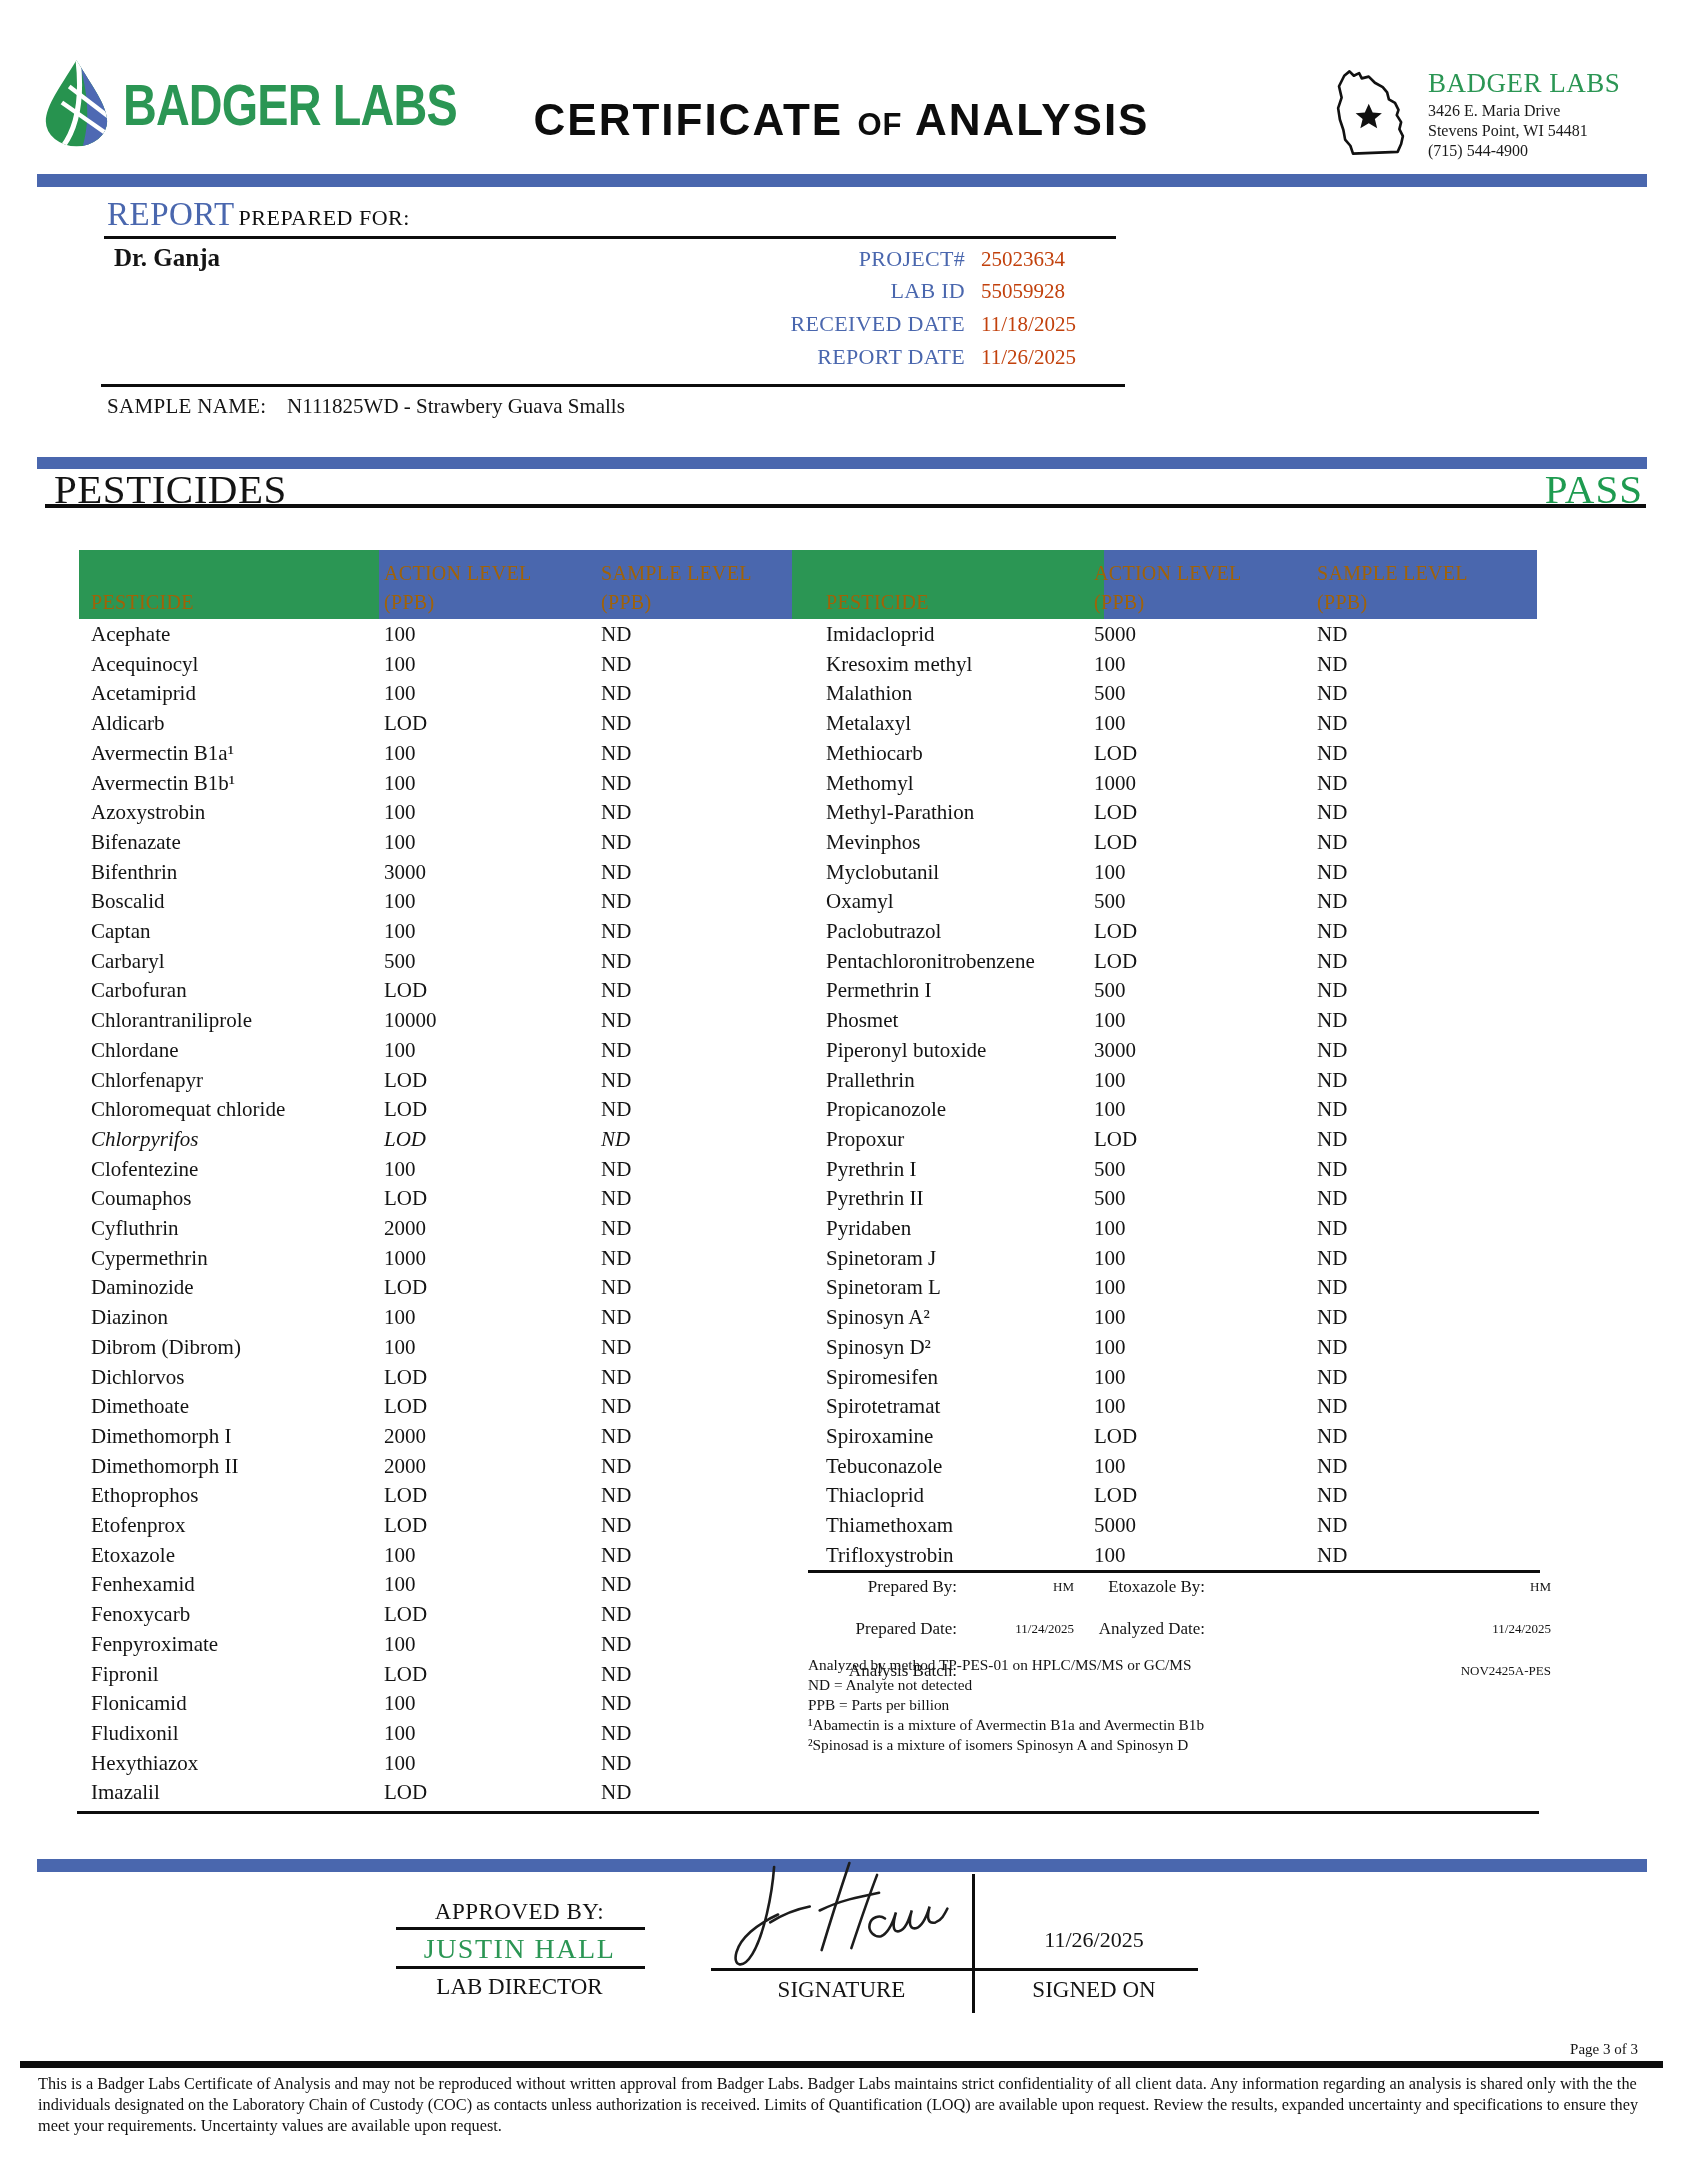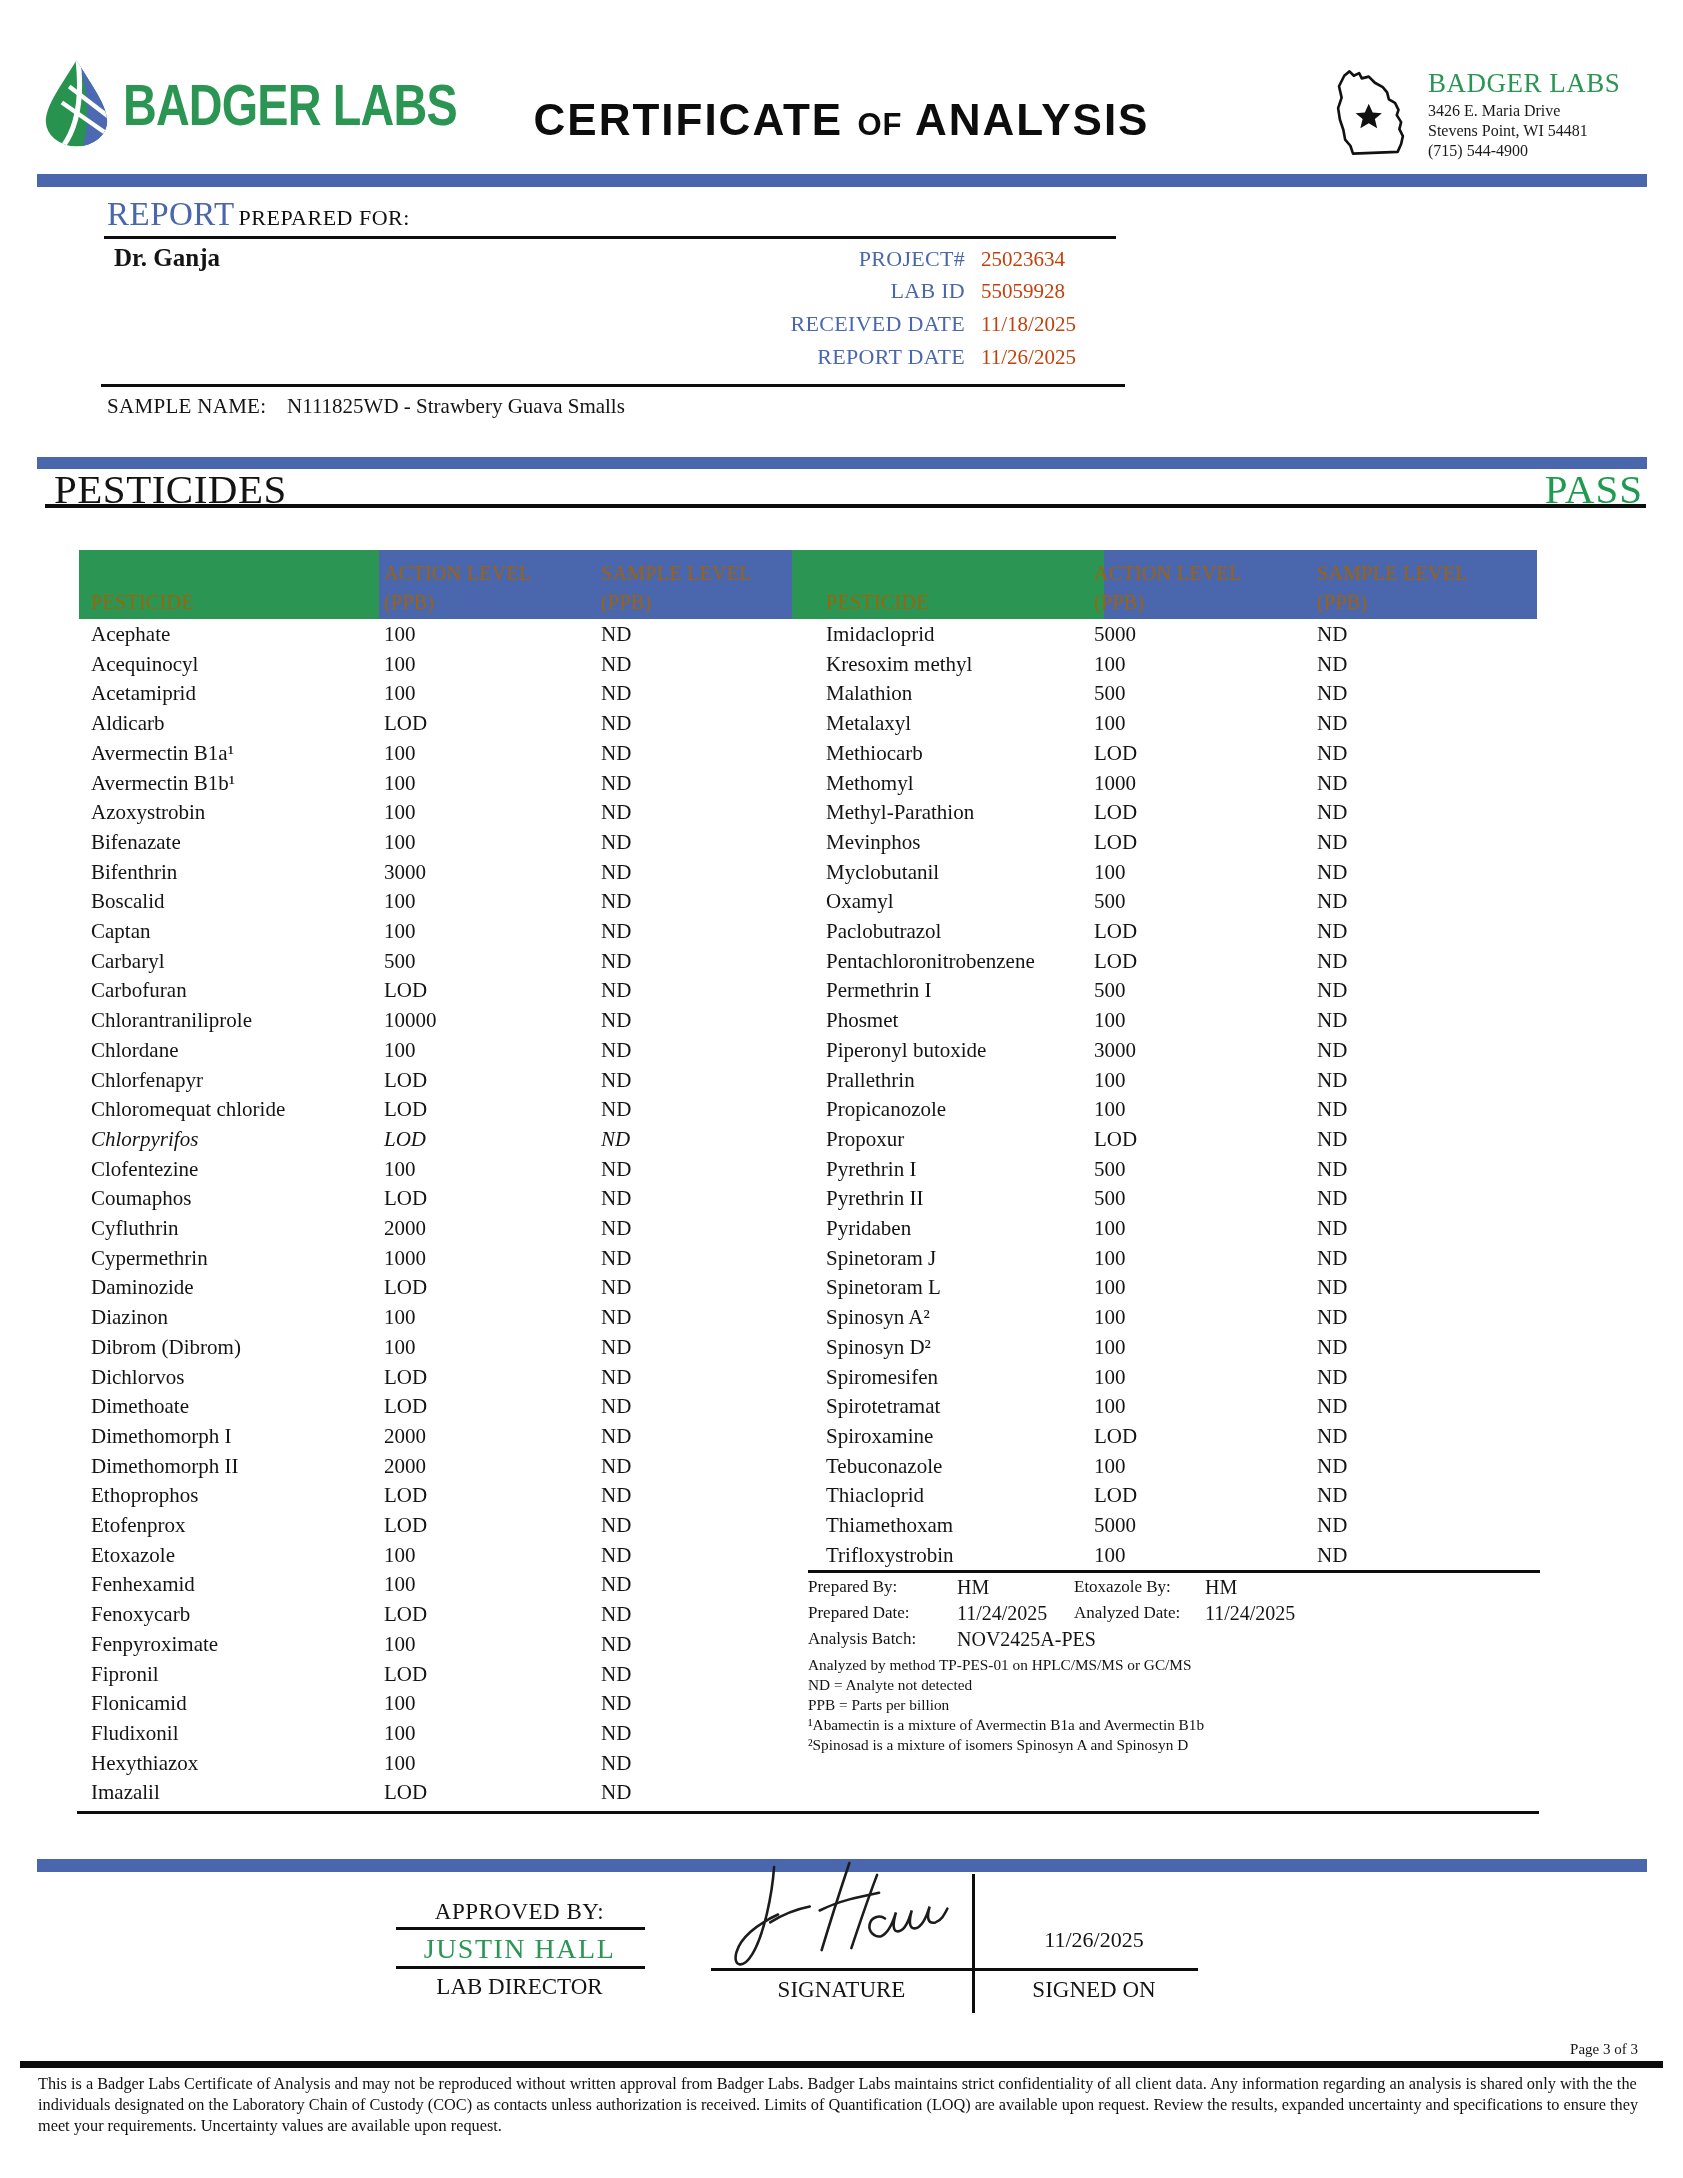--- a/index.html
+++ b/index.html
@@ -60,22 +60,22 @@
   .hl-bot{top:41px;} .hl-top{top:12px;}
   .rows{position:absolute; left:0; top:69px; width:100%;}
   .trow{position:absolute; height:30px; line-height:30px; font-size:21px; white-space:nowrap; width:100%;}
   .trow span{position:absolute;}
   .c-lname{left:12px;} .c-lact{left:305px;} .c-lsam{left:522px;}
   .c-rname{left:747px;} .c-ract{left:1015px;} .c-rsam{left:1238px;}
   .endline-left{left:77px; top:1811px; width:1462px; height:3px;}
   .endline-right{left:808px; top:1570px; width:732px; height:3px;}
   
   .prep{left:808px; top:1578px; width:743px; font-size:17px;}
-  .prep-grid{display:grid; grid-template-columns:149px 117px 131px auto; row-gap:8px; line-height:18px;}
-  .prep-grid .v{font-size:20px;}
+  .prep-grid{display:grid; grid-template-columns:149px 117px 131px auto; row-gap:24px; line-height:18px;text-align:right;}
+  .prep-grid .v{font-size:13px;}
   .notes{left:808px; top:1655px; width:752px; font-size:15.3px; line-height:20px;}
   
   .appr-label{left:381px; top:1899px; width:277px; text-align:center; font-size:23px; letter-spacing:0.5px;}
   .appr-line1{left:396px; top:1927px; width:249px; height:3px;}
   .appr-name{left:361px; top:1933px; width:317px; text-align:center; font-size:28px; letter-spacing:1.5px; color:var(--green);}
   .appr-line2{left:396px; top:1966px; width:249px; height:3px;}
   .appr-title{left:361px; top:1974px; width:317px; text-align:center; font-size:23px;}
   .sig-svg{left:683px; top:1853px;}
   .sig-line{left:711px; top:1968px; width:487px; height:3px;}
   .vline{left:972px; top:1874px; width:3px; height:139px; background:#0d0d0d;}

